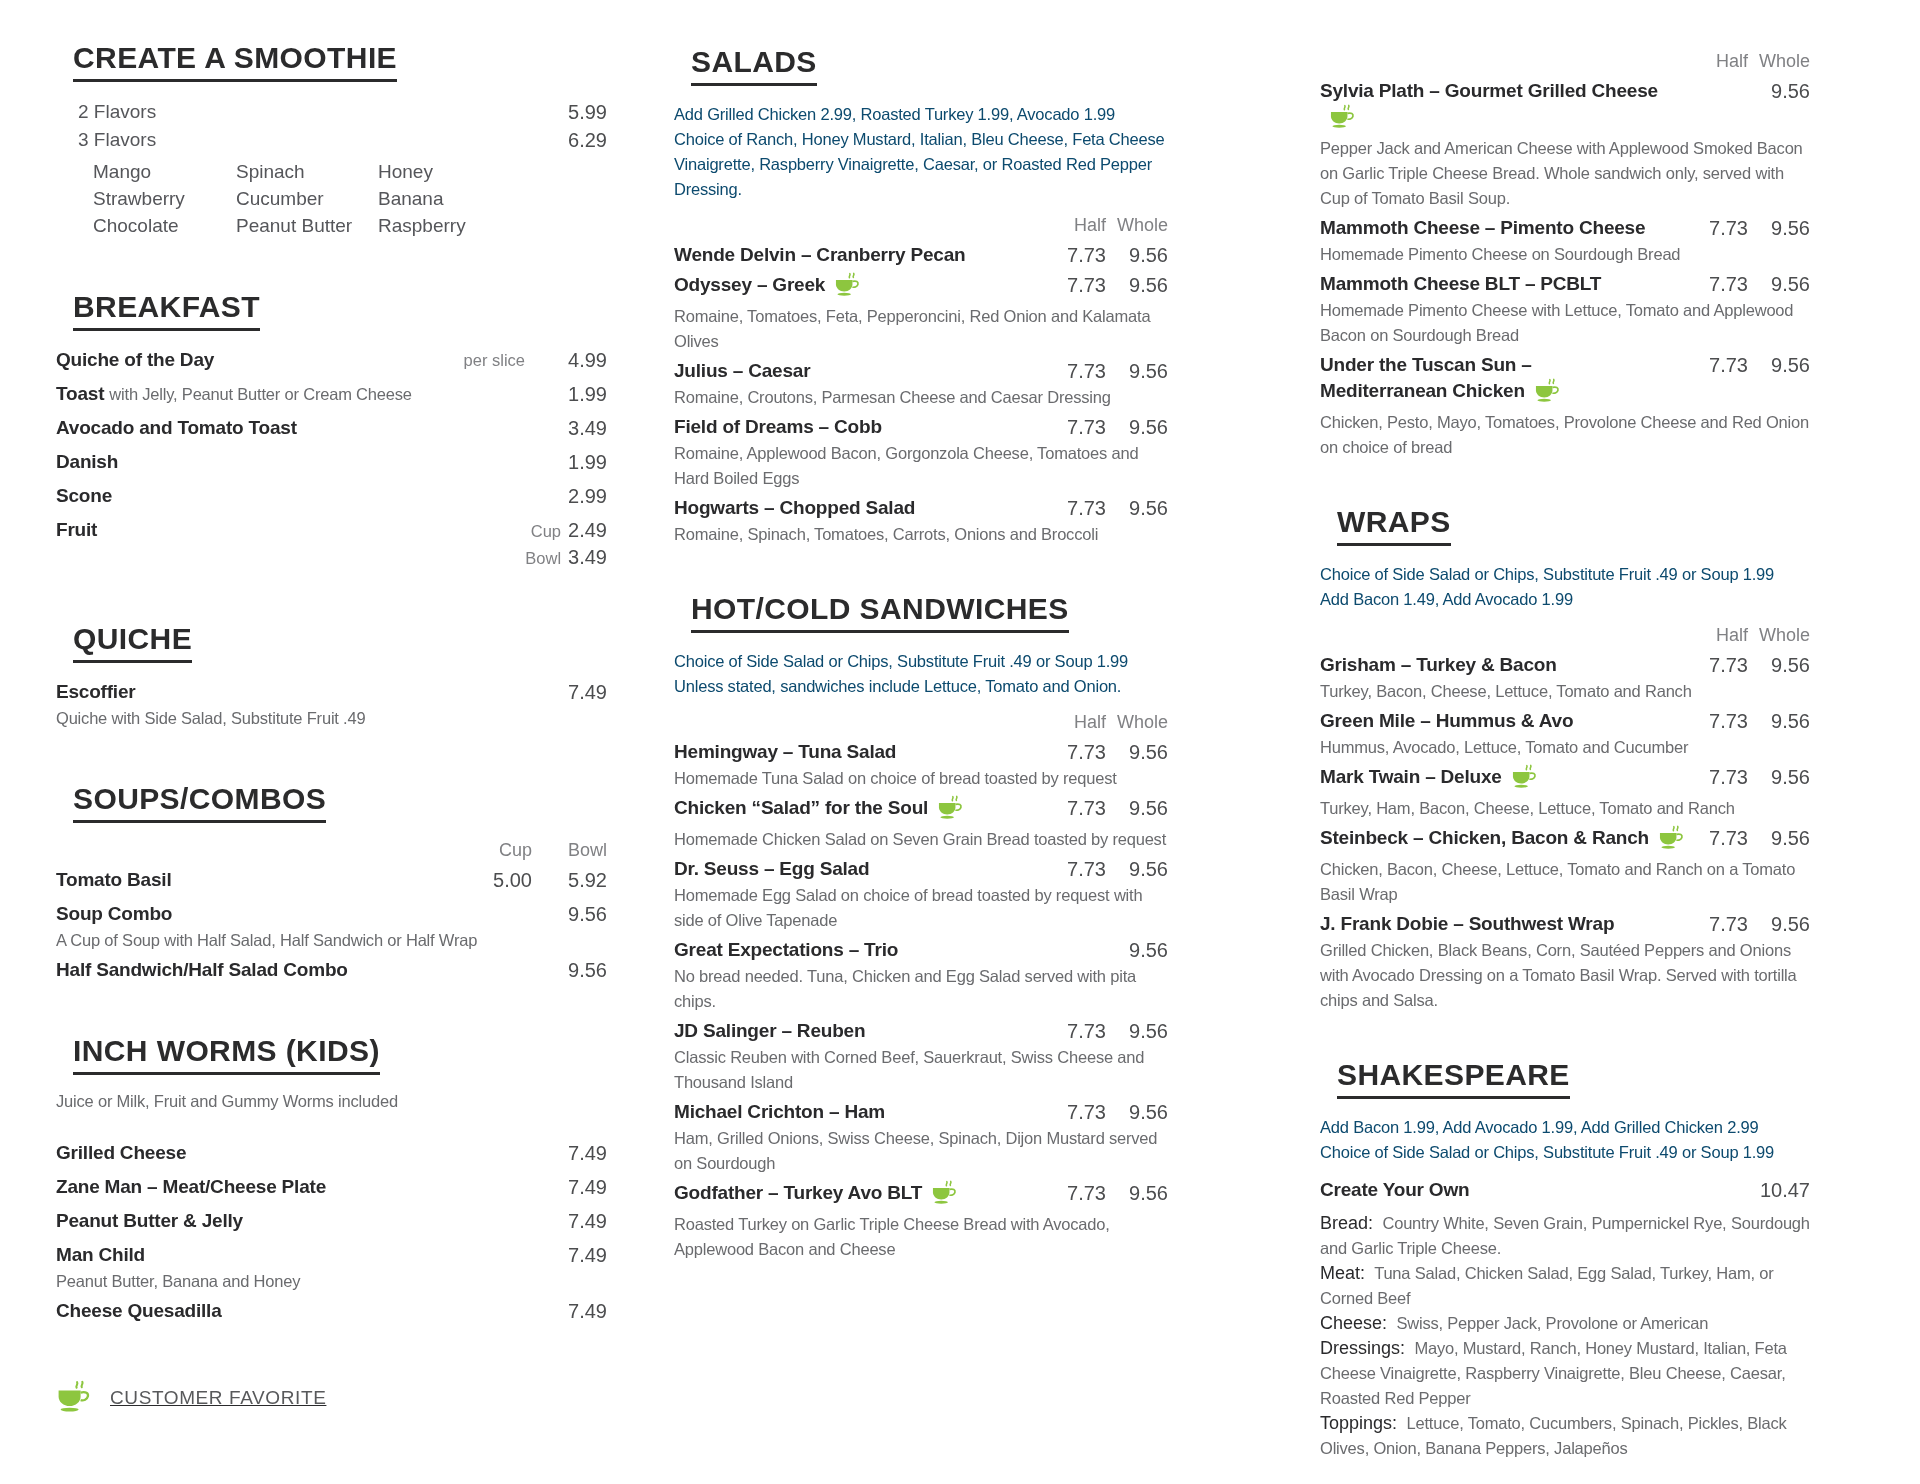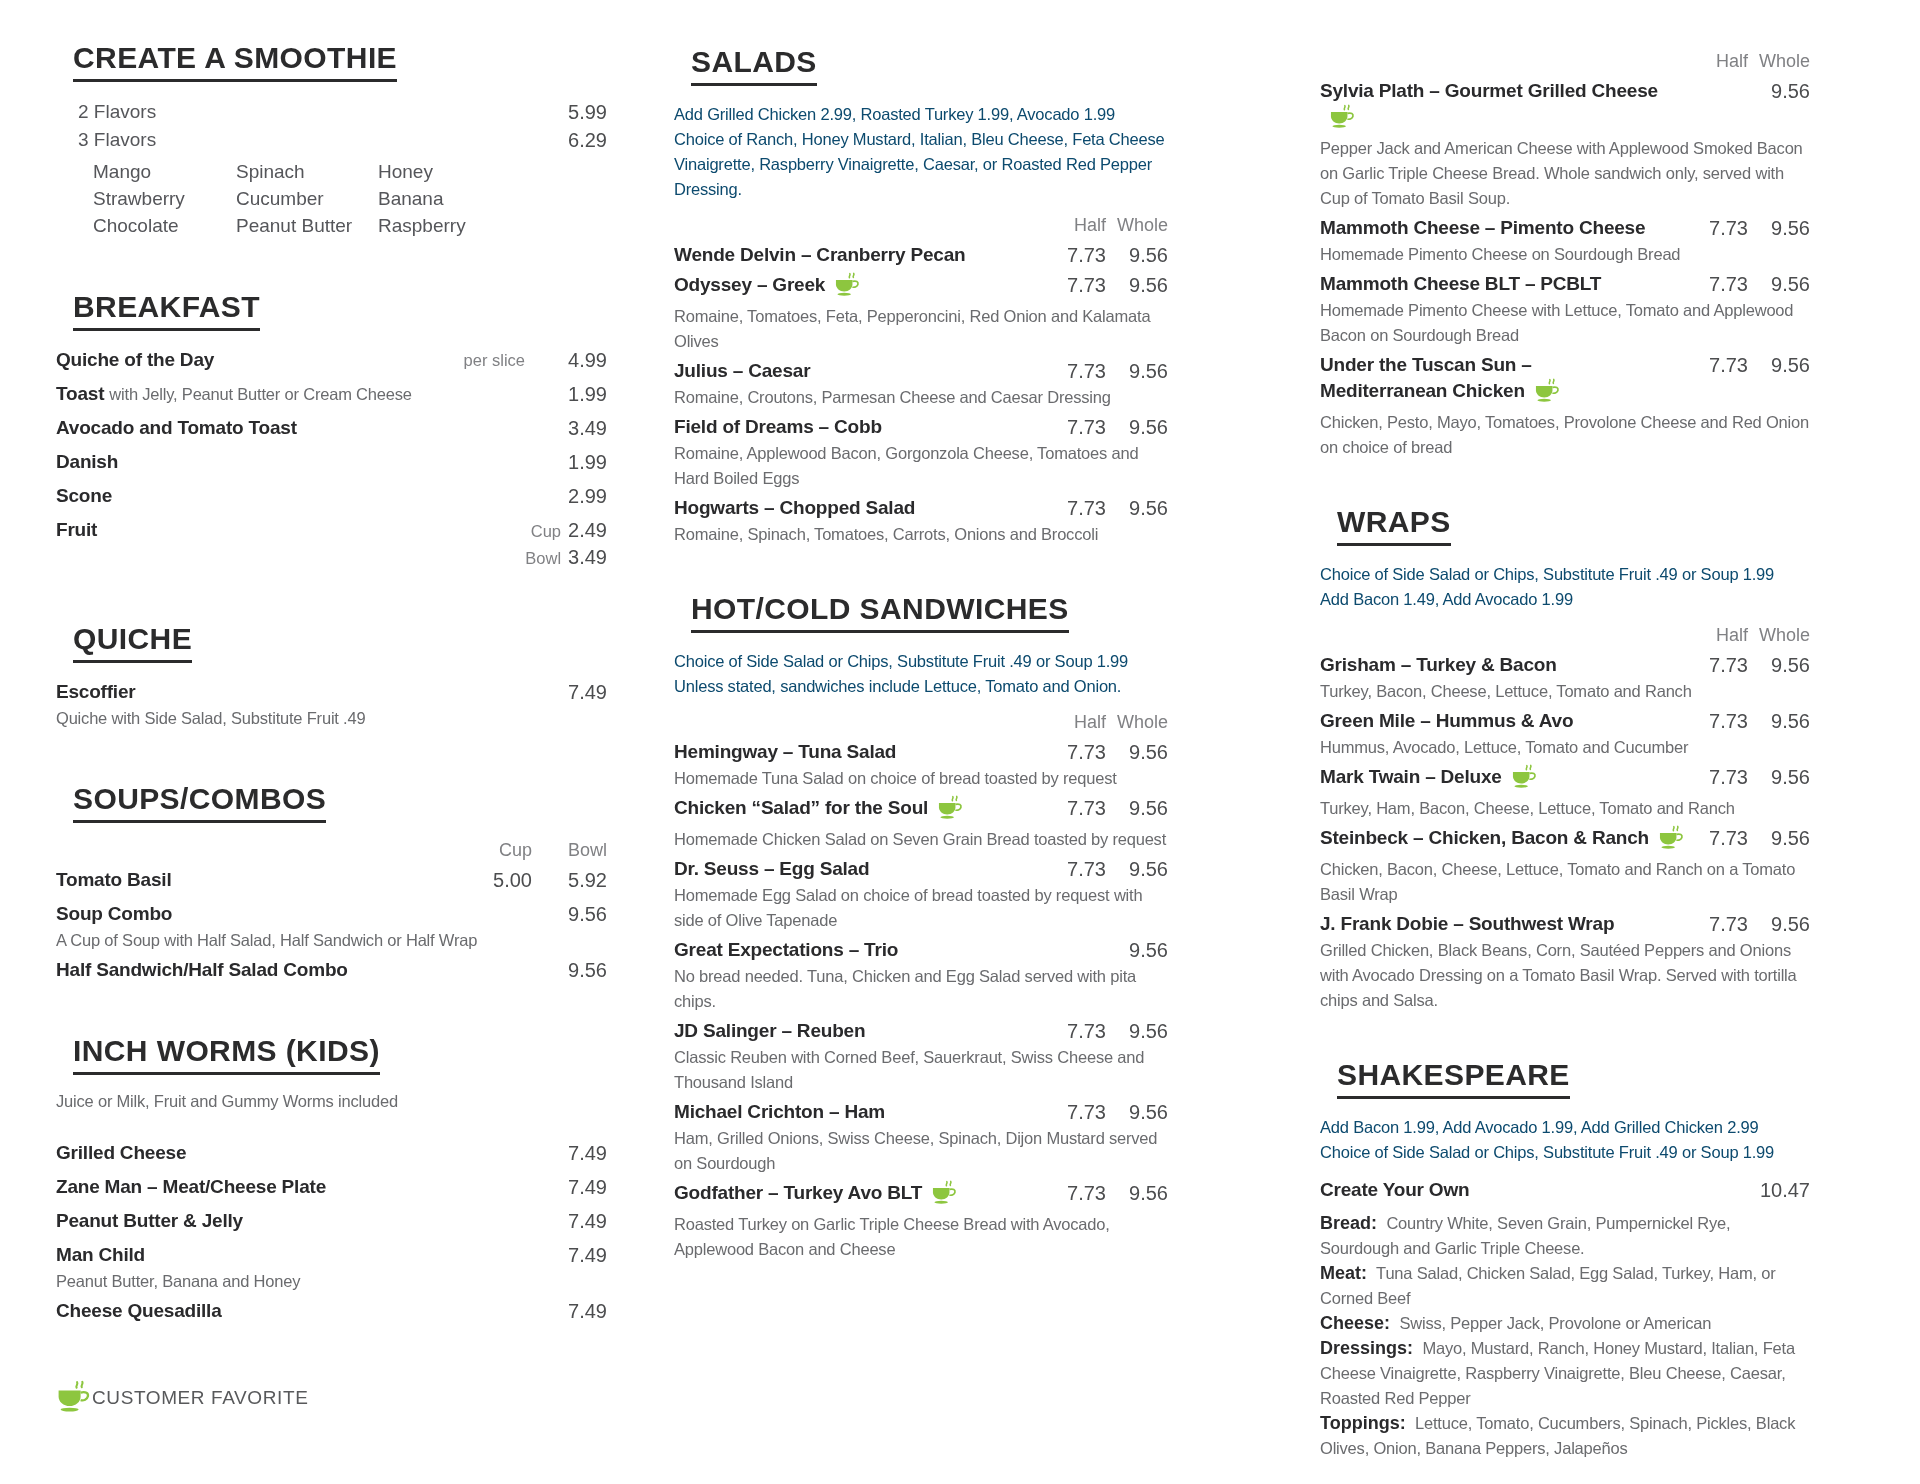--- a/index.html
+++ b/index.html
@@ -35,23 +35,23 @@
   .plines .pline{white-space:nowrap;}
   .plines .lbl{color:#808184;font-size:16.5px;margin-right:7px;}
   .idesc{font-size:16.5px;letter-spacing:-.2px;line-height:25px;color:#6a6b6e;margin-top:1px;}
   .simple-item{display:flex;font-size:19px;line-height:28px;color:#55565a;}
   .simple-item .sl{flex:1 1 auto;margin-left:22px;}
   .simple-item .pc{width:75px;text-align:right;color:#4c4d4f;font-size:20px;}
   .flavors{display:grid;grid-template-columns:143px 142px 1fr;margin:4px 0 0 37px;
            font-size:19px;line-height:27px;color:#55565a;}
   .opts{margin-top:2px;}
   .opt{font-size:16.5px;letter-spacing:-.2px;line-height:25px;color:#6a6b6e;}
-  .opt .ol{font-weight:bold;color:#2a2a2c;font-size:18px;letter-spacing:0;margin-right:5px;}
+  .opt .ol{font-weight:normal;color:#2a2a2c;font-size:18px;letter-spacing:0;margin-right:5px;}
   .cup-inline{margin-left:9px;vertical-align:-5px;}
-  .legend{position:absolute;left:56px;top:1380px;display:flex;align-items:center;}
+  .legend{position:absolute;left:56px;top:1380px;display:flex;align-items:center;gap:18px;text-decoration:underline;}
   .legend .ltxt{font-size:19px;letter-spacing:.6px;color:#58595b;}
 </style>
 </head>
 <body>
 
 <div class="page">
   <div class="mcol" id="c0">
       <div class="section">
         <div class="sec-heading"><span class="hu">CREATE A SMOOTHIE</span></div>
         <div class="simple-item">

